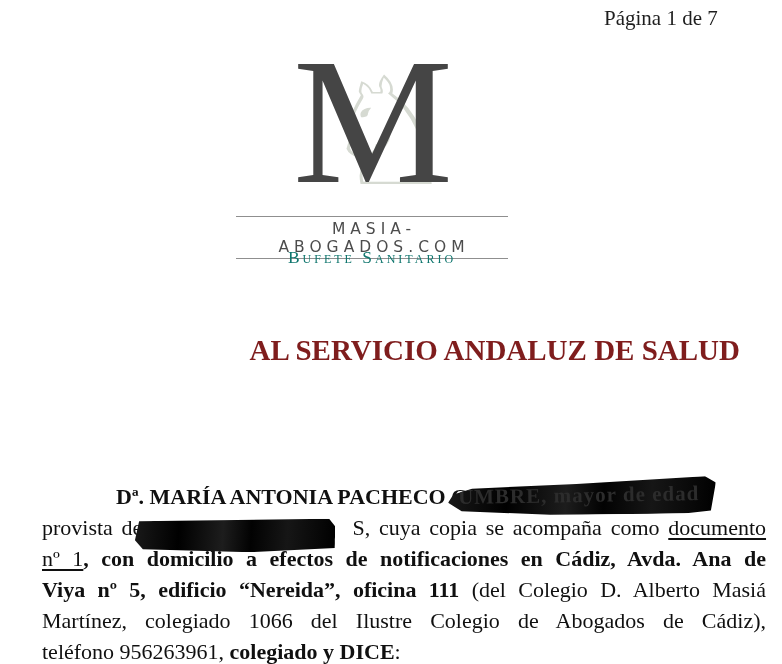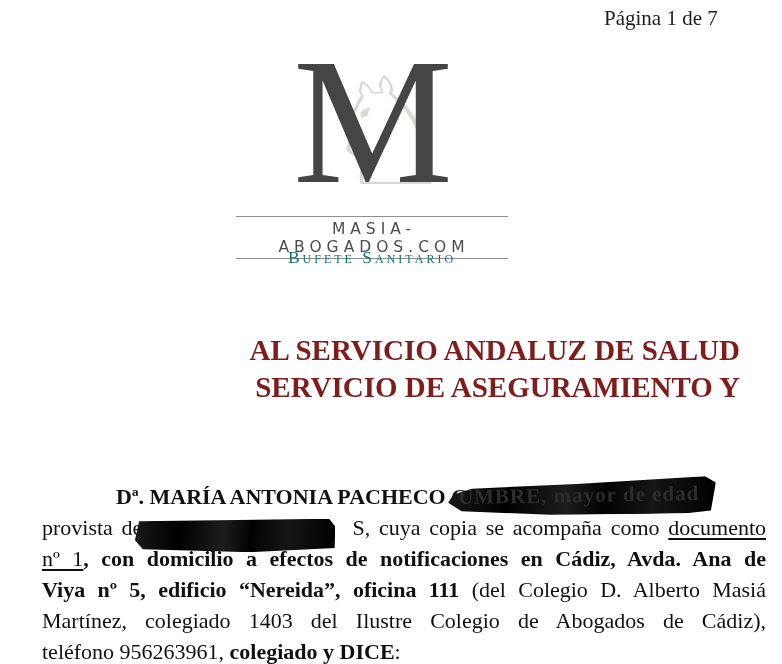--- a/index.html
+++ b/index.html
@@ -78,21 +78,20 @@
 
 <div class="logo">
   <div class="knight">♘</div>
   <div class="monogram">M</div>
   <div class="logo-domain">MASIA-ABOGADOS.COM</div>
   <div class="logo-tagline">Bufete Sanitario</div>
 </div>
 
 <div class="heading">
   <div>AL SERVICIO ANDALUZ DE SALUD</div>
-  <div>SERVICIO DE ASEGURAMIENTO Y</div>
 </div>
 
 <div class="body-text">
 
   <div class="pline indent"><span class="b">Dª. MARÍA ANTONIA PACHECO C</span></div>
 
   <div class="pline just">
     <span>provista de D</span>
     <span class="spacer"></span>
     <span>S, cuya copia se acompaña como</span>
@@ -100,21 +99,21 @@
   </div>
 
   <div class="pline just"><span class="bu">nº 1</span><span class="b">, con domicilio a efectos de notificaciones en Cádiz, Avda. Ana de</span></div>
 
   <div class="pline just">
     <span class="b">Viya nº 5, edificio “Nereida”, oficina 111</span>
     <span>(del Colegio D. Alberto Masiá</span>
   </div>
 
   <div class="pline just">
-    <span>Martínez, colegiado 1403 del Ilustre Colegio de Abogados de Cádiz),</span>
+    <span>Martínez, colegiado 1066 del Ilustre Colegio de Abogados de Cádiz),</span>
   </div>
 
   <div class="pline">
     <span>teléfono 956263961,</span>
     <span class="b">colegiado y DICE</span><span>:</span>
   </div>
 
   <div class="redaction r1">
       <span class="ghost">UMBRE, mayor de edad</span>
     </div>

